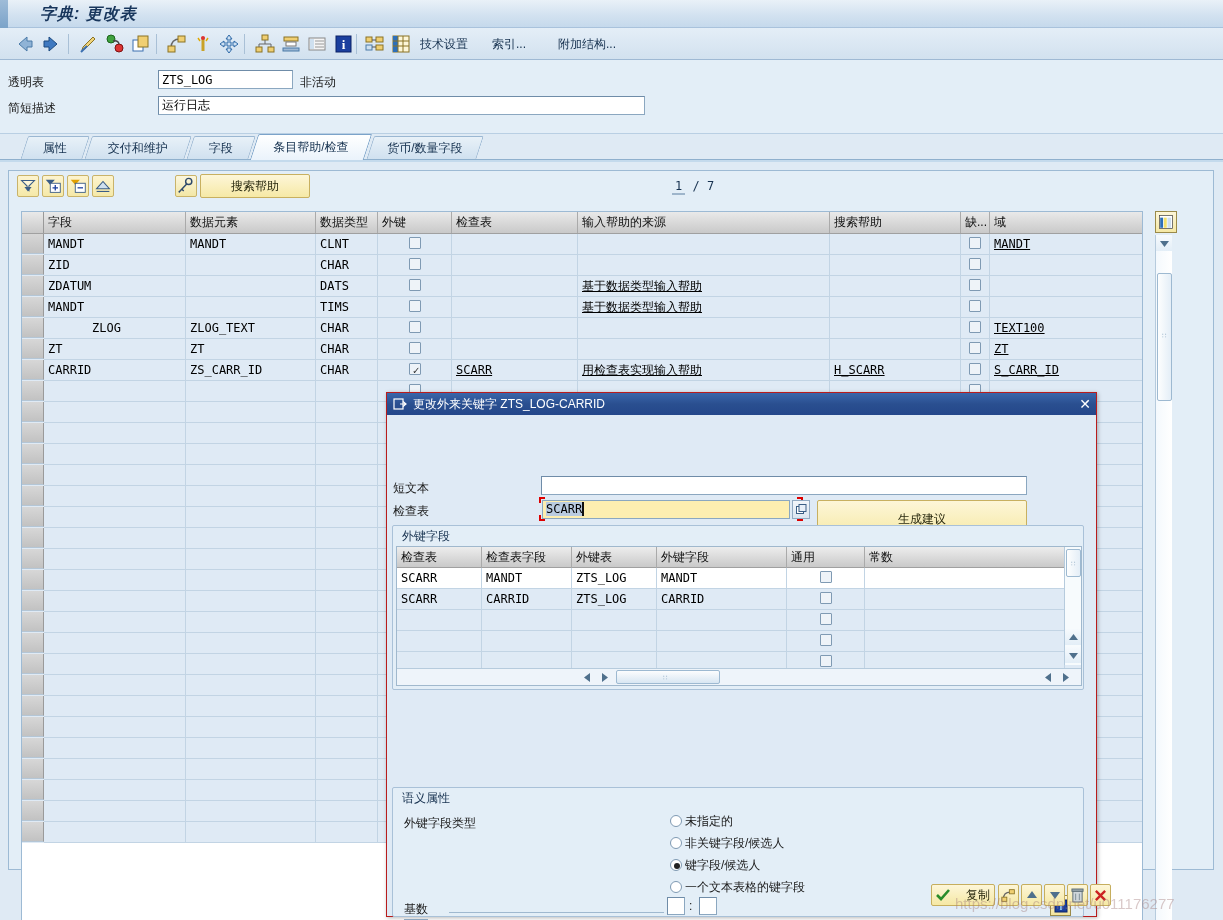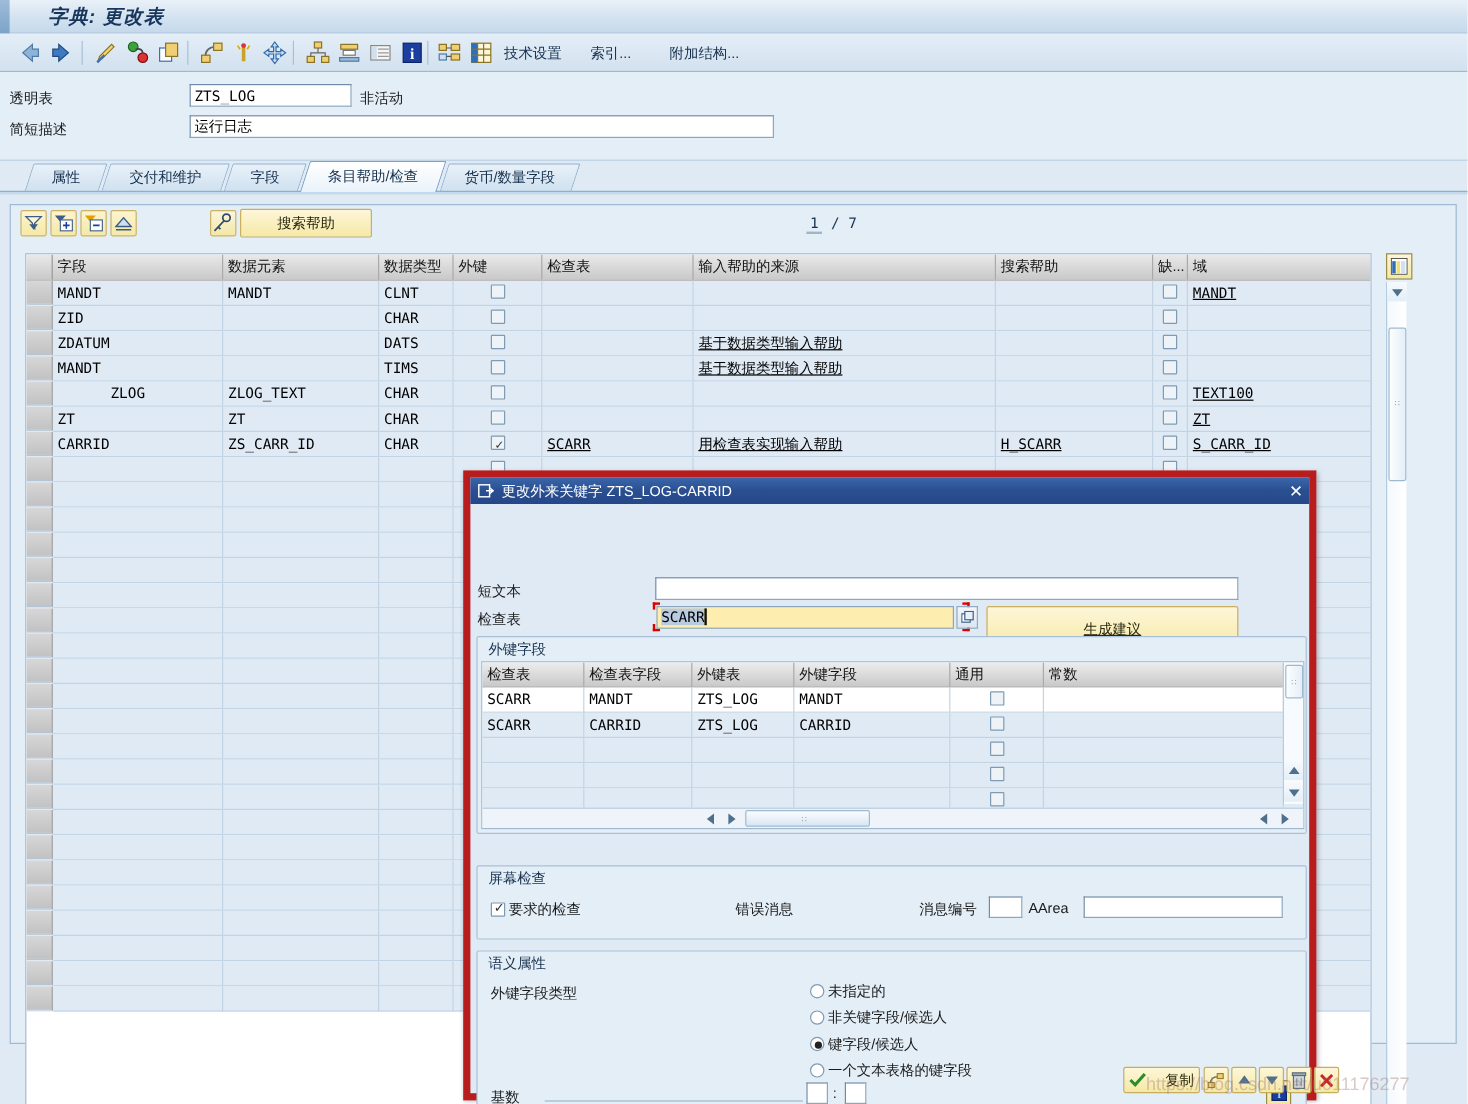--- a/index.html
+++ b/index.html
@@ -183,21 +183,21 @@
   .arrbtn {
     position:absolute; width:14px; height:15px; cursor:pointer;
     display:flex; align-items:center; justify-content:center;
     color:#4a6a86; font-size:10px;
   }
   .grip { position:absolute; color:#8aa7c0; font-size:7px; letter-spacing:1px; }
 
   
   .dlg {
     position:absolute; left:386px; top:392px; width:711px; height:525px;
-    background:#dfeaf5; border:6px solid #b91c1c;
+    background:#dfeaf5; border:1px solid #b91c1c;
     box-shadow:1px 1px 4px rgba(0,0,0,.28);
   }
   .dlgbar {
     position:absolute; left:0; top:0; width:100%; height:22px;
     background: linear-gradient(to bottom,#3a66aa 0%,#2a4f90 50%,#24478a 100%);
     color:#fff;
   }
   .dlgbar .dt {
     position:absolute; left:26px; top:3px; font-size:12px; color:#fff;
     white-space:nowrap;
@@ -981,21 +981,21 @@
       </div>
       <div style="position:absolute; left:405px; top:37px; width:18px; height:19px;
                   background:linear-gradient(to bottom,#f3f6fa,#dbe6f1); border:1px solid #92aac2;
                   display:flex; align-items:center; justify-content:center;">
         <svg width="11" height="11" viewBox="0 0 11 11">
             <rect x="0.5" y="2.5" width="7" height="7" fill="#fff" stroke="#3c5f86"></rect>
             <rect x="3" y="0.5" width="7" height="7" fill="#e9f0f8" stroke="#3c5f86"></rect>
           </svg>
       </div>
 
-      <div class="bigbtn" style="left:430px; top:37px; width:210px; height:38px;text-decoration:underline;">生成建议</div>
+      <div class="bigbtn" style="left:430px; top:37px; width:210px; height:38px;">生成建议</div>
 
       <div class="fbox" style="left:5px; top:62px; width:692px; height:165px;">
         <div class="cap">外键字段</div>
 
         <div style="position:absolute; left:3px; top:20px; width:686px; height:140px; background:#fff; border:1px solid #a0b8cd; overflow:hidden;">
           <div style="position:absolute; left:0; top:0; width:100%; height:21px;
                       background:linear-gradient(to bottom,#ededed,#c9c9c9); border-bottom:1px solid #a0a0a0;">
             <div class="gh" style="left:0; width:85px">检查表</div>
             <div class="gh" style="left:85px; width:90px">检查表字段</div>
             <div class="gh" style="left:175px; width:85px">外键表</div>
@@ -1093,30 +1093,20 @@
             </div>
             <div class="arrbtn" style="left:662px; top:1px">
               <svg width="8" height="11" viewBox="0 0 8 11">
                   <path d="M1 1 L7 5.5 L1 10 Z" fill="#4f708c"></path>
                 </svg>
             </div>
           </div>
         </div>
       </div>
 
-      <div class="fbox" style="left:5px; top:253px; width:692px; height:62px;">
-        <div class="cap">屏幕检查</div>
-        <div class="cbx on" style="left:11px; top:30px; background:#fff;"></div>
-        <div class="lbl" style="left:26px; top:28px">要求的检查</div>
-        <div class="lbl" style="left:215px; top:28px">错误消息</div>
-        <div class="lbl" style="left:368px; top:28px">消息编号</div>
-        <input class="inp" style="left: 426px; top: 25px; width: 28px; height: 18px;" value="">
-        <div class="lbl" style="left:459px; top:28px">AArea</div>
-        <input class="inp" style="left: 505px; top: 25px; width: 166px; height: 18px;" value="">
-      </div>
 
       <div class="fbox" style="left:5px; top:324px; width:692px; height:130px;">
         <div class="cap">语义属性</div>
 
         <div class="lbl" style="left:11px; top:27px">外键字段类型</div>
 
         <div class="radio" style="left:277px; top:27px"></div>
         <div class="lbl" style="left:292px; top:25px">未指定的</div>
 
         <div class="radio" style="left:277px; top:49px"></div>

